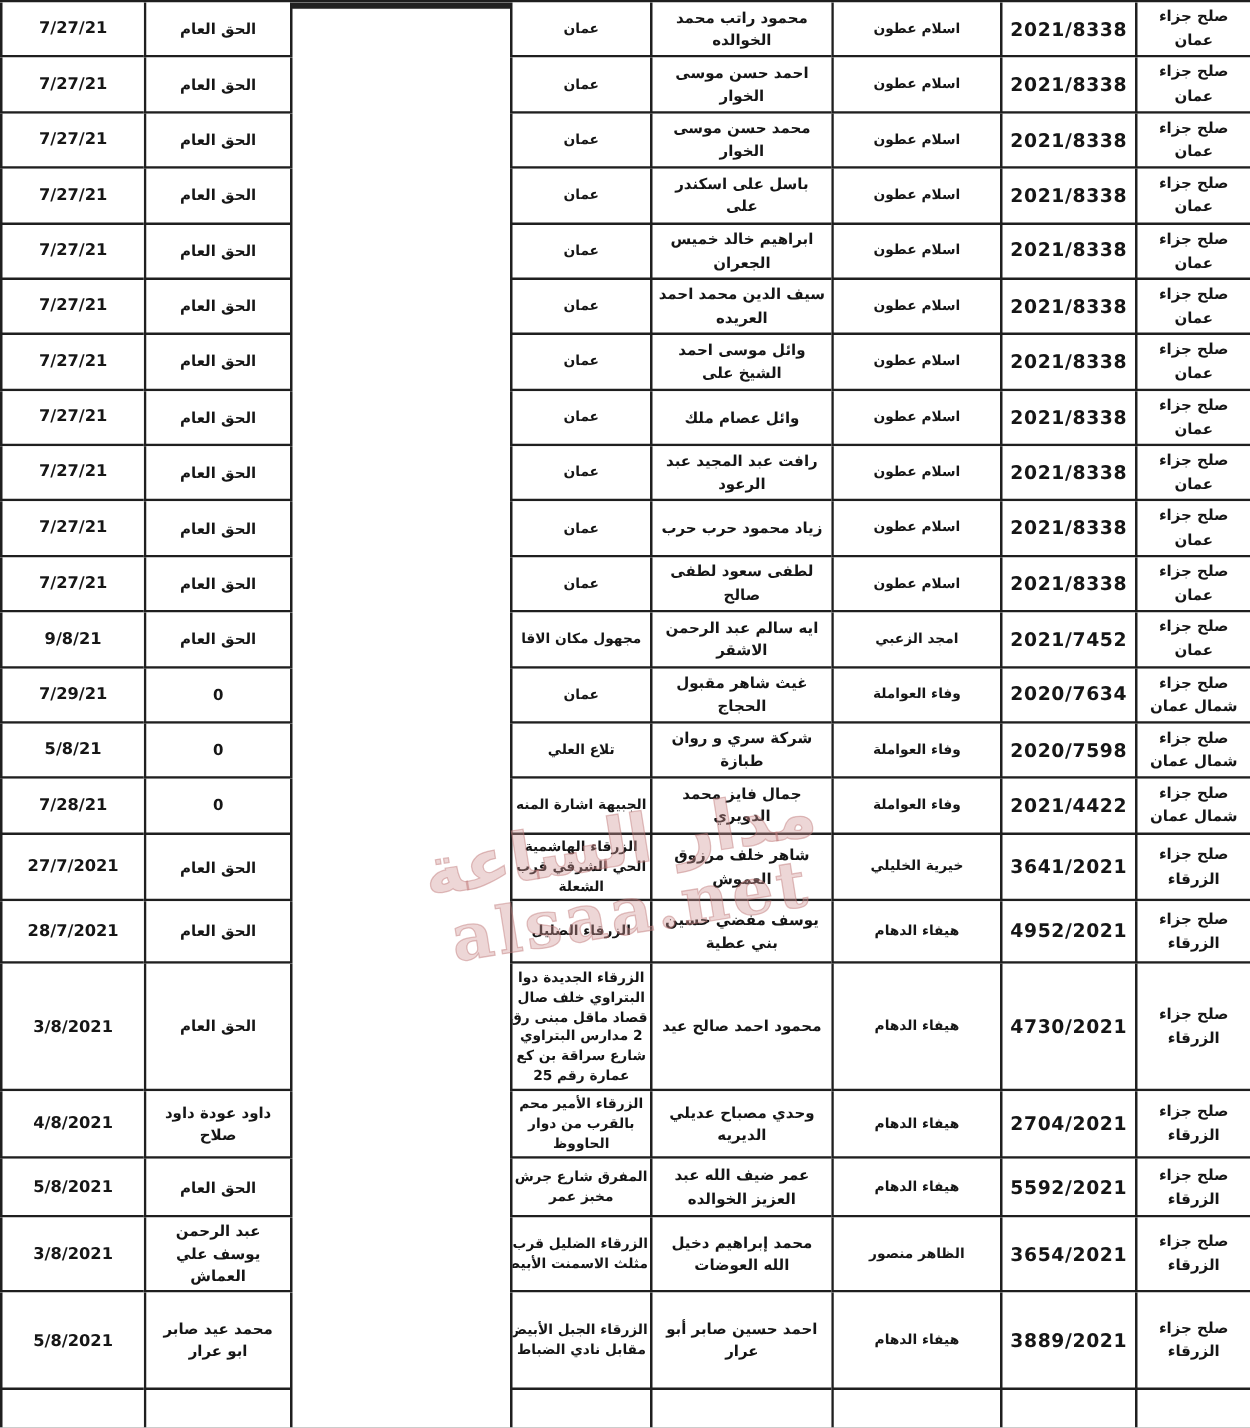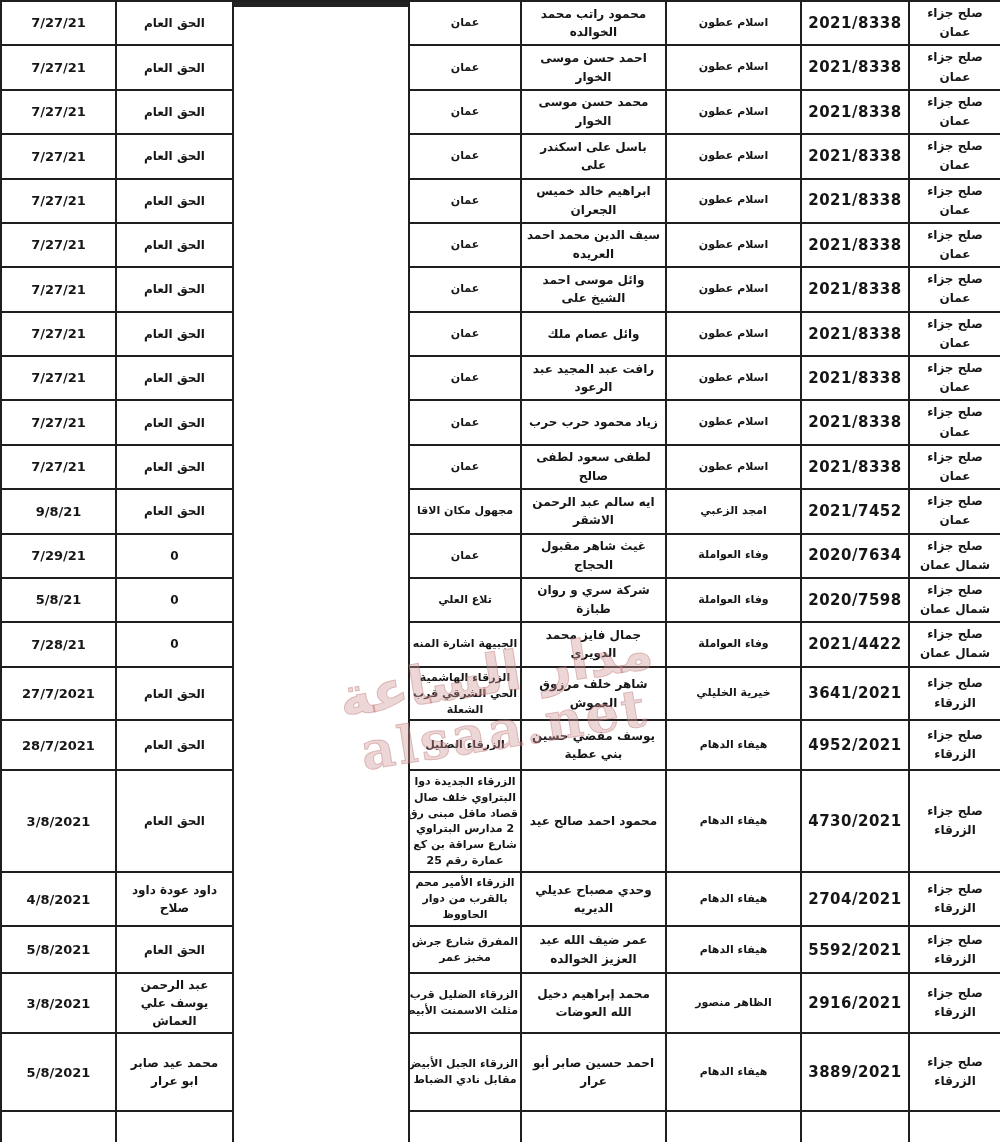--- a/index.html
+++ b/index.html
@@ -246,21 +246,21 @@
           <td class="cell-lawyer">هيفاء الدهام</td>
           <td class="cell-defendant-name">عمر ضيف الله عبد العزيز الخوالده</td>
           <td class="cell-address">المفرق شارع جرش
 مخبز عمر</td>
           <td class="cell-redacted"></td>
           <td class="cell-claimant">الحق العام</td>
           <td class="cell-date">5/8/2021</td>
         </tr>
         <tr style="height: 54px;">
           <td class="cell-court">صلح جزاء الزرقاء</td>
-          <td class="cell-case-number">2916/2021</td>
+          <td class="cell-case-number">3654/2021</td>
           <td class="cell-lawyer">الظاهر منصور</td>
           <td class="cell-defendant-name">محمد إبراهيم دخيل الله العوضات</td>
           <td class="cell-address">الزرقاء الضليل قرب
 مثلث الاسمنت الأبيض</td>
           <td class="cell-redacted"></td>
           <td class="cell-claimant">عبد الرحمن يوسف علي العماش</td>
           <td class="cell-date">3/8/2021</td>
         </tr>
         <tr style="height: 78px;">
           <td class="cell-court">صلح جزاء الزرقاء</td>

